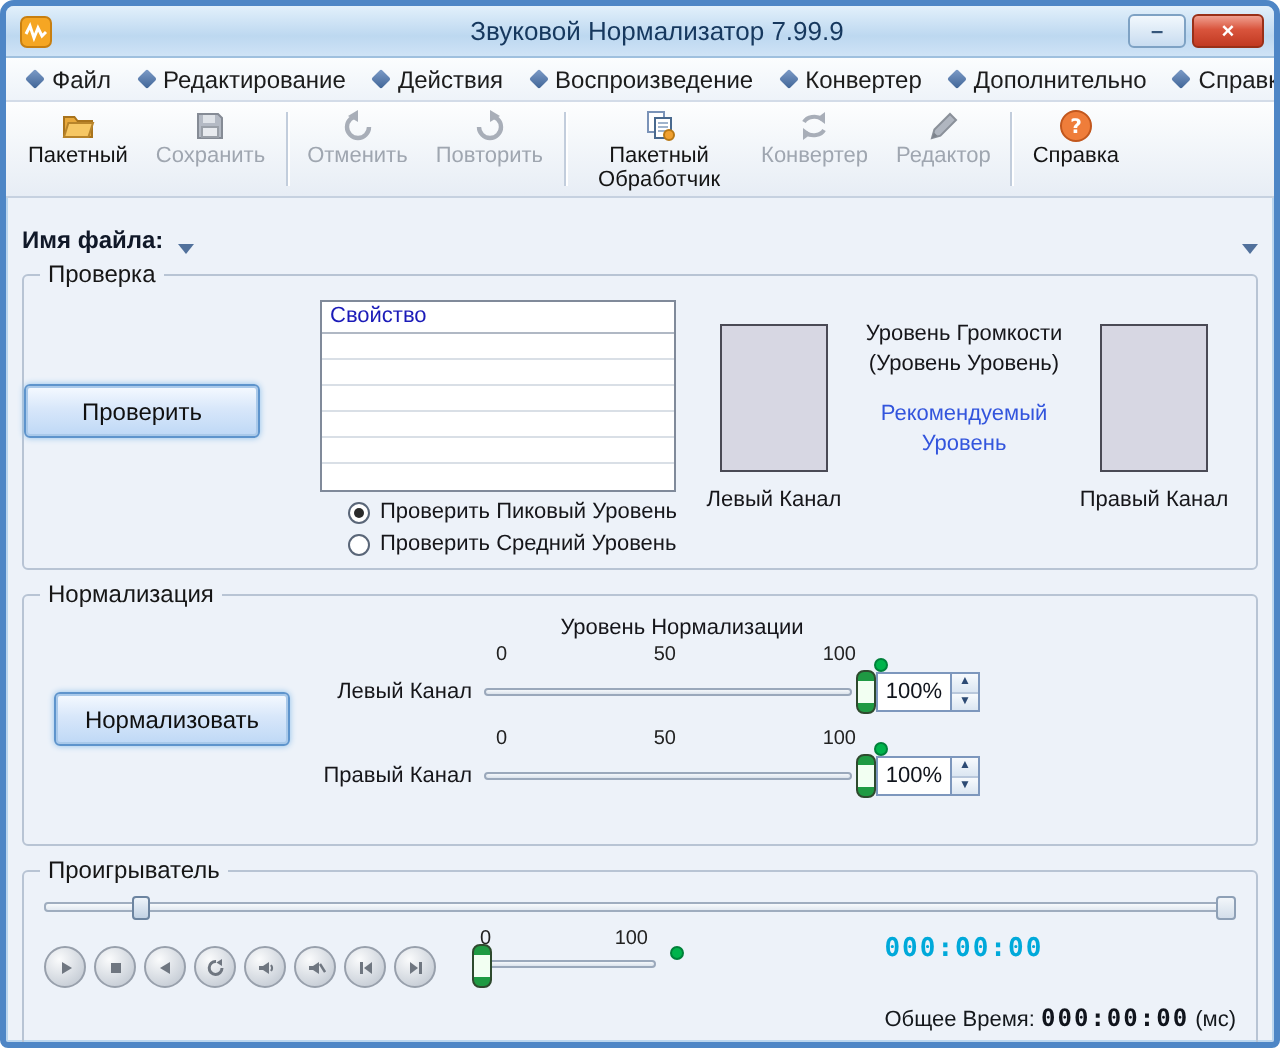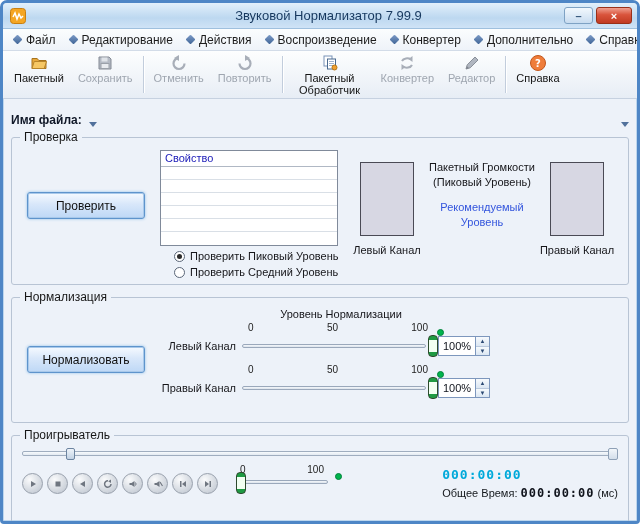--- a/index.html
+++ b/index.html
@@ -41,21 +41,21 @@
   .gbox{position:relative;border:1px solid #b8c4d4;border-radius:3px}
   .gbox>.gtitle{position:absolute;top:-8px;left:8px;background:#edf2f9;padding:0 4px;font-size:12px;color:#161616}
   .gb-check{margin-top:10px;height:148px}
   .gb-norm{margin-top:12px;height:126px}
   .gb-player{margin-top:12px;height:92px;padding:8px 8px 2px}
   .cmd-btn{width:118px;height:27px;border:1px solid #5e94cc;border-radius:3px;font-size:12px;color:#101010;
     background:linear-gradient(#f6faff,#d8e7fa 45%,#bed8f6);
     box-shadow:inset 0 0 0 1px #a9c9ea,0 0 3px #8fc0ea;display:flex;align-items:center;justify-content:center}
   
   .check-content{display:flex;height:100%;padding:12px 12px 4px 0}
-  .ccol1{width:148px;padding-top:42px;display:flex;justify-content:center}
+  .ccol1{width:148px;padding-top:42px;display:flex;justify-content:flex-start}
   .ccol2{width:182px}
   .ptable{border:1px solid #808a9a;background:#fff;width:178px}
   .th{height:16px;border-bottom:1px solid #b0b8c4;font-size:11px;font-weight:normal;color:#1b1bb8;padding:1px 4px}
   .trow{height:13px;border-bottom:1px solid #d9dfe6}
   .trow:last-child{border-bottom:none}
   .radio-row{display:flex;align-items:center;gap:5px;margin:4px 0 0 14px;font-size:11px;color:#16161a}
   .radio-row:first-of-type{margin-top:7px}
   .radio{width:11px;height:11px;border:1px solid #5a6678;border-radius:50%;background:#fff;flex:0 0 11px}
   .radio.selected::after{content:"";display:block;width:5px;height:5px;margin:2px;border-radius:50%;background:#2a2a2a}
   .ccol3{flex:1;display:flex;padding:0 10px 0 16px}
@@ -100,21 +100,21 @@
   .pbtn{width:21px;height:21px;border-radius:50%;border:1px solid #98a0ac;margin-right:4px;margin-top:9px;
     background:radial-gradient(circle at 35% 30%,#fafbfc,#cdd3db 70%,#b9c0ca);
     display:flex;align-items:center;justify-content:center;flex:0 0 21px}
   .mini{position:relative;width:106px;margin-left:14px;height:46px;flex:0 0 106px}
   .mini .scale2{position:absolute;left:4px;top:0;width:84px;display:flex;justify-content:space-between;font-size:10px;color:#222}
   .mini .mdot{position:absolute;right:0;top:9px}
   .mini .track{left:2px;right:14px;top:16px}
   .mini .capsule{left:0;right:auto;top:8px}
   .times{margin-left:auto;text-align:left;padding-top:3px;white-space:nowrap}
   .time-main{font-family:"DejaVu Sans Mono",monospace;font-weight:bold;font-size:13px;color:#00a9da;letter-spacing:1px}
-  .time-total{font-size:11px;color:#14181c;margin-top:4px}
+  .time-total{font-size:11px;color:#14181c;margin-top:20px}
   .time-total .val{font-family:"DejaVu Sans Mono",monospace;font-weight:bold;font-size:12px;color:#10141c;letter-spacing:1px}
 </style>
 </head>
 <body>
 
 <div class="window">
 
   <div class="titlebar">
     <span class="app-icon">
       <svg width="16" height="16" viewBox="0 0 16 16">
@@ -260,21 +260,21 @@
             <span class="radio"></span>
             <span>Проверить Средний Уровень</span>
           </div>
         </div>
         <div class="ccol3">
           <div class="meter-block">
             <div class="meter-box"></div>
             <div class="meter-label">Левый Канал</div>
           </div>
           <div class="ccenter">
-            <div>Пакетный Громкости (Пиковый Уровень)</div>
+            <div>Уровень Громкости (Уровень Уровень)</div>
             <div class="rec-link">Рекомендуемый Уровень</div>
           </div>
           <div class="meter-block">
             <div class="meter-box"></div>
             <div class="meter-label">Правый Канал</div>
           </div>
         </div>
       </div>
     </div>
 

